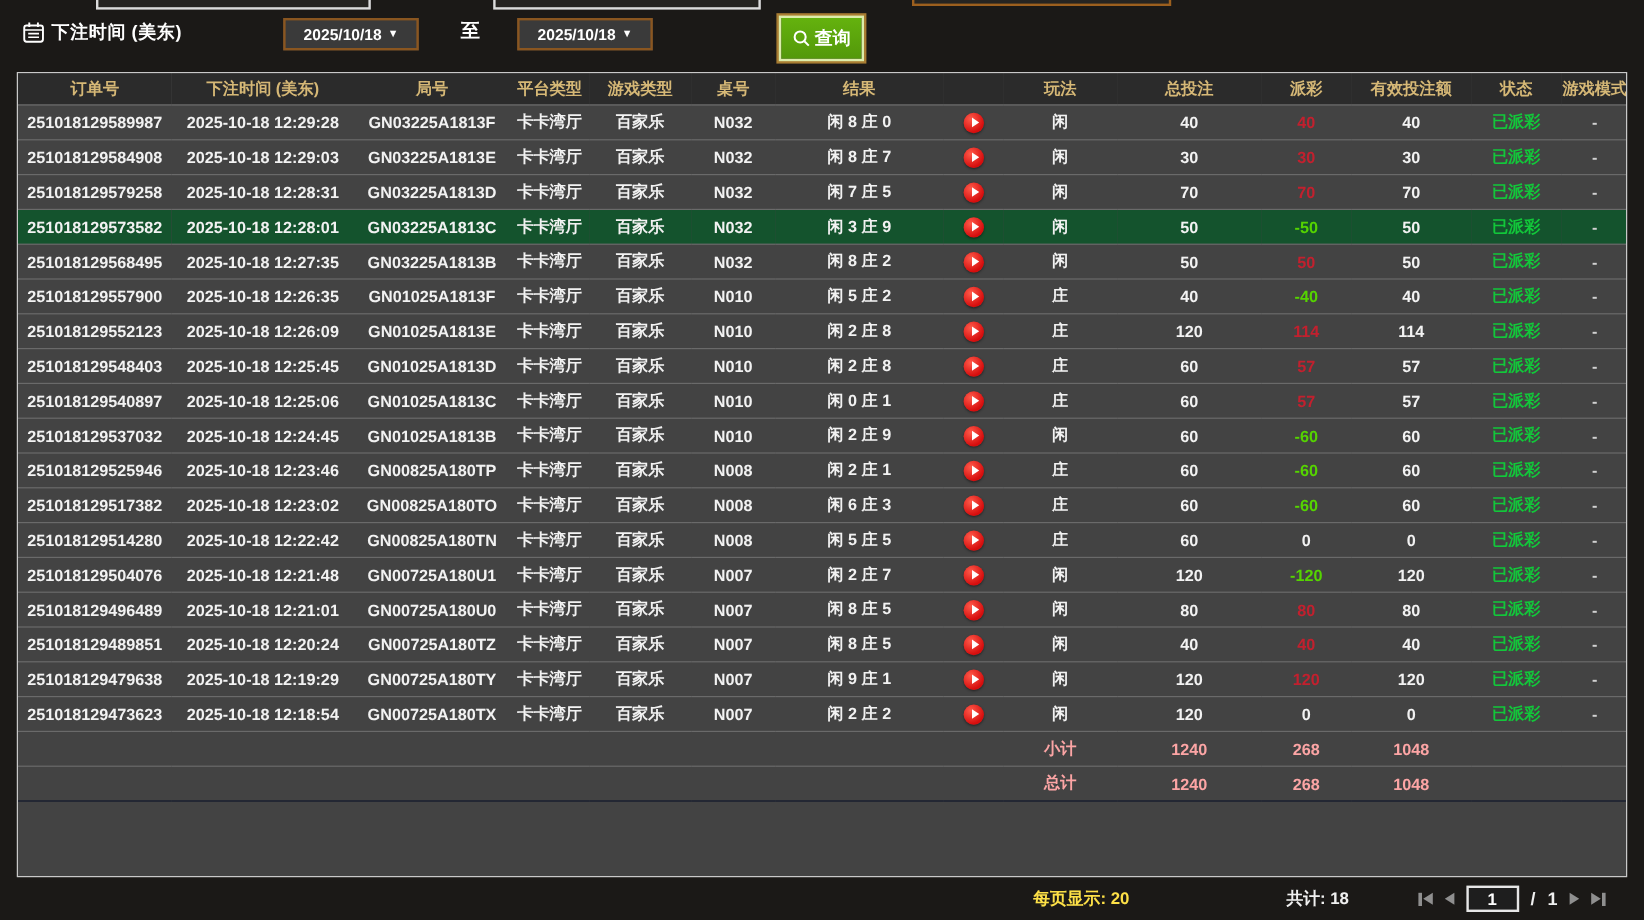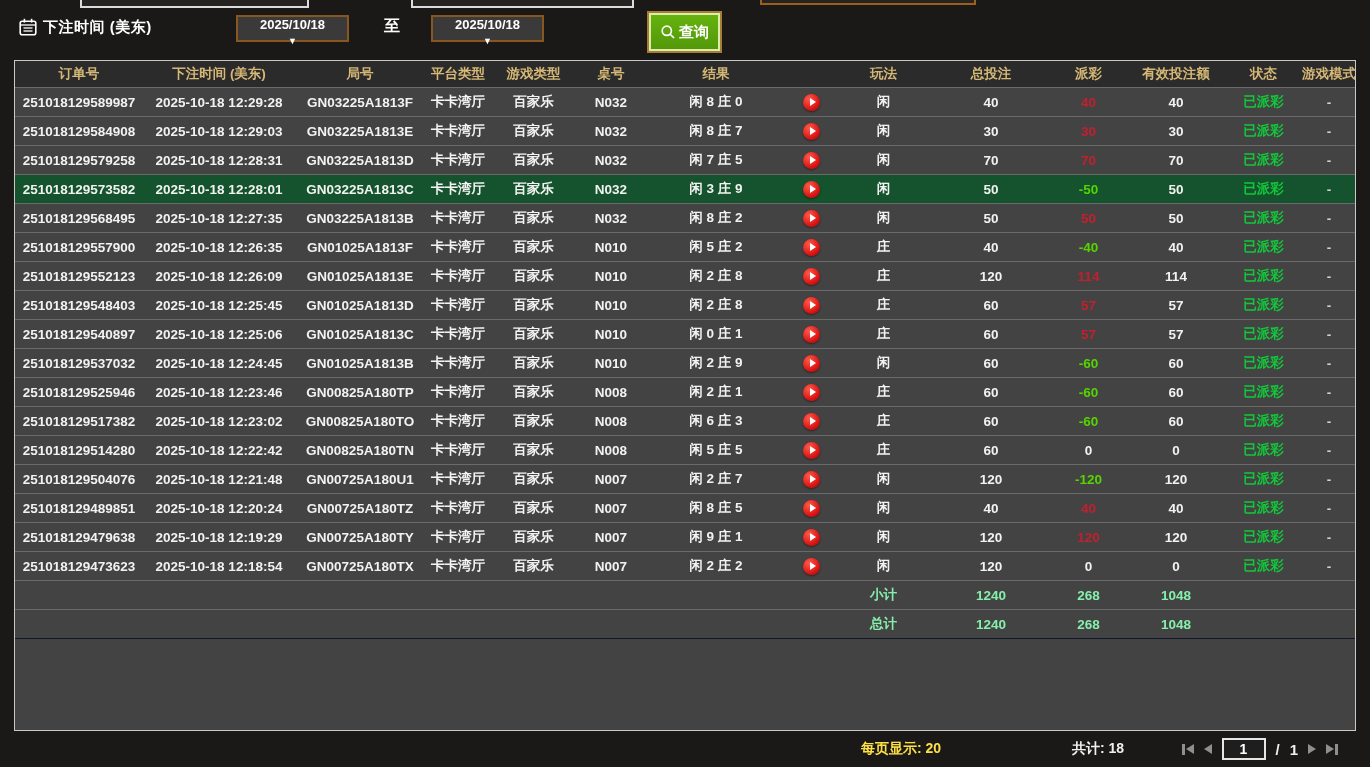--- a/index.html
+++ b/index.html
@@ -14,22 +14,22 @@
   #cut-a{left:80px;top:-20px;width:229px;height:28px;border:2px solid #dcdcdc;}
   #cut-b{left:411px;top:-20px;width:223px;height:28px;border:2px solid #dcdcdc;}
   #cut-c{left:760px;top:-23px;width:216px;height:28px;border:2px solid #9c5f1e;}
   
   .filter-bar{position:absolute;left:0;top:0;width:1370px;height:58px;}
   .calendar{position:absolute;left:19px;top:18px;width:18px;height:18px;}
   .filter-label{position:absolute;left:43px;top:18px;font-size:15px;font-weight:bold;color:#ffffff;letter-spacing:.5px;}
   .date-select{
     position:absolute;top:15px;width:113px;height:27px;
     background:#3a3a3a;border:2px solid #8a5620;box-sizing:border-box;
-    display:flex;align-items:center;justify-content:flex-start;gap:5px;
-    color:#ffffff;font-size:13px;font-weight:bold;cursor:pointer;flex-direction:column;
+    display:flex;align-items:center;justify-content:center;gap:5px;
+    color:#ffffff;font-size:13px;font-weight:bold;cursor:pointer;
   }
   #date-from{left:236px;}
   #date-to{left:431px;}
   .caret{font-size:9px;line-height:1;color:#ffffff;}
   .to-label{position:absolute;left:384px;top:16px;font-size:16px;font-weight:bold;color:#ffffff;}
   .search-btn{
     position:absolute;left:649px;top:13px;height:38px;padding:0 9px;
     background:linear-gradient(#64b20e,#53980a);
     border:2px solid #dcecab;box-shadow:0 0 0 2px #a87d32;
     color:#ffffff;font-size:15px;font-weight:bold;
@@ -49,21 +49,21 @@
     height:28px;padding:0;text-align:center;vertical-align:middle;
     font-size:13.5px;font-weight:bold;color:#f2f2f2;
     border-top:1px solid #6a6a6a;white-space:nowrap;overflow:hidden;
   }
   tr.selected td{background:#14532d;}
   td.tone-win{color:#c2202e;}
   td.tone-lose{color:#55d400;}
   td.tone-zero{color:#f2f2f2;}
   td.status{color:#12c73a;}
   td.mode{color:#d2d2d2;}
-  tr.sum-row td{color:#86efac;}
+  tr.sum-row td{color:#fca5a5;}
   tr.total-row td{border-bottom:1px solid #0f172a;}
   
   .play-btn{
     display:inline-block;width:17px;height:17px;border-radius:50%;
     background:radial-gradient(circle at 35% 30%,#ff5a4a,#d60d0d 70%);
     position:relative;vertical-align:middle;box-shadow:0 1px 2px rgba(0,0,0,.45);cursor:pointer;
   }
   .play-tri{
     position:absolute;left:7px;top:4.6px;width:0;height:0;
     border-top:4px solid transparent;border-bottom:4px solid transparent;border-left:6px solid #ffffff;
@@ -402,20 +402,38 @@
       <span class="play-btn"><span class="play-tri"></span></span>
     </td>
     <td>闲</td>
     <td>120</td>
     <td class="tone-lose">-120</td>
     <td>120</td>
     <td class="status">已派彩</td>
     <td class="mode">-</td>
   </tr>
         <tr>
+    <td>251018129496489</td>
+    <td>2025-10-18 12:21:01</td>
+    <td>GN00725A180U0</td>
+    <td>卡卡湾厅</td>
+    <td>百家乐</td>
+    <td>N007</td>
+    <td>闲 8 庄 5</td>
+    <td>
+      <span class="play-btn"><span class="play-tri"></span></span>
+    </td>
+    <td>闲</td>
+    <td>80</td>
+    <td class="tone-win">80</td>
+    <td>80</td>
+    <td class="status">已派彩</td>
+    <td class="mode">-</td>
+  </tr>
+        <tr>
     <td>251018129489851</td>
     <td>2025-10-18 12:20:24</td>
     <td>GN00725A180TZ</td>
     <td>卡卡湾厅</td>
     <td>百家乐</td>
     <td>N007</td>
     <td>闲 8 庄 5</td>
     <td>
       <span class="play-btn"><span class="play-tri"></span></span>
     </td>

